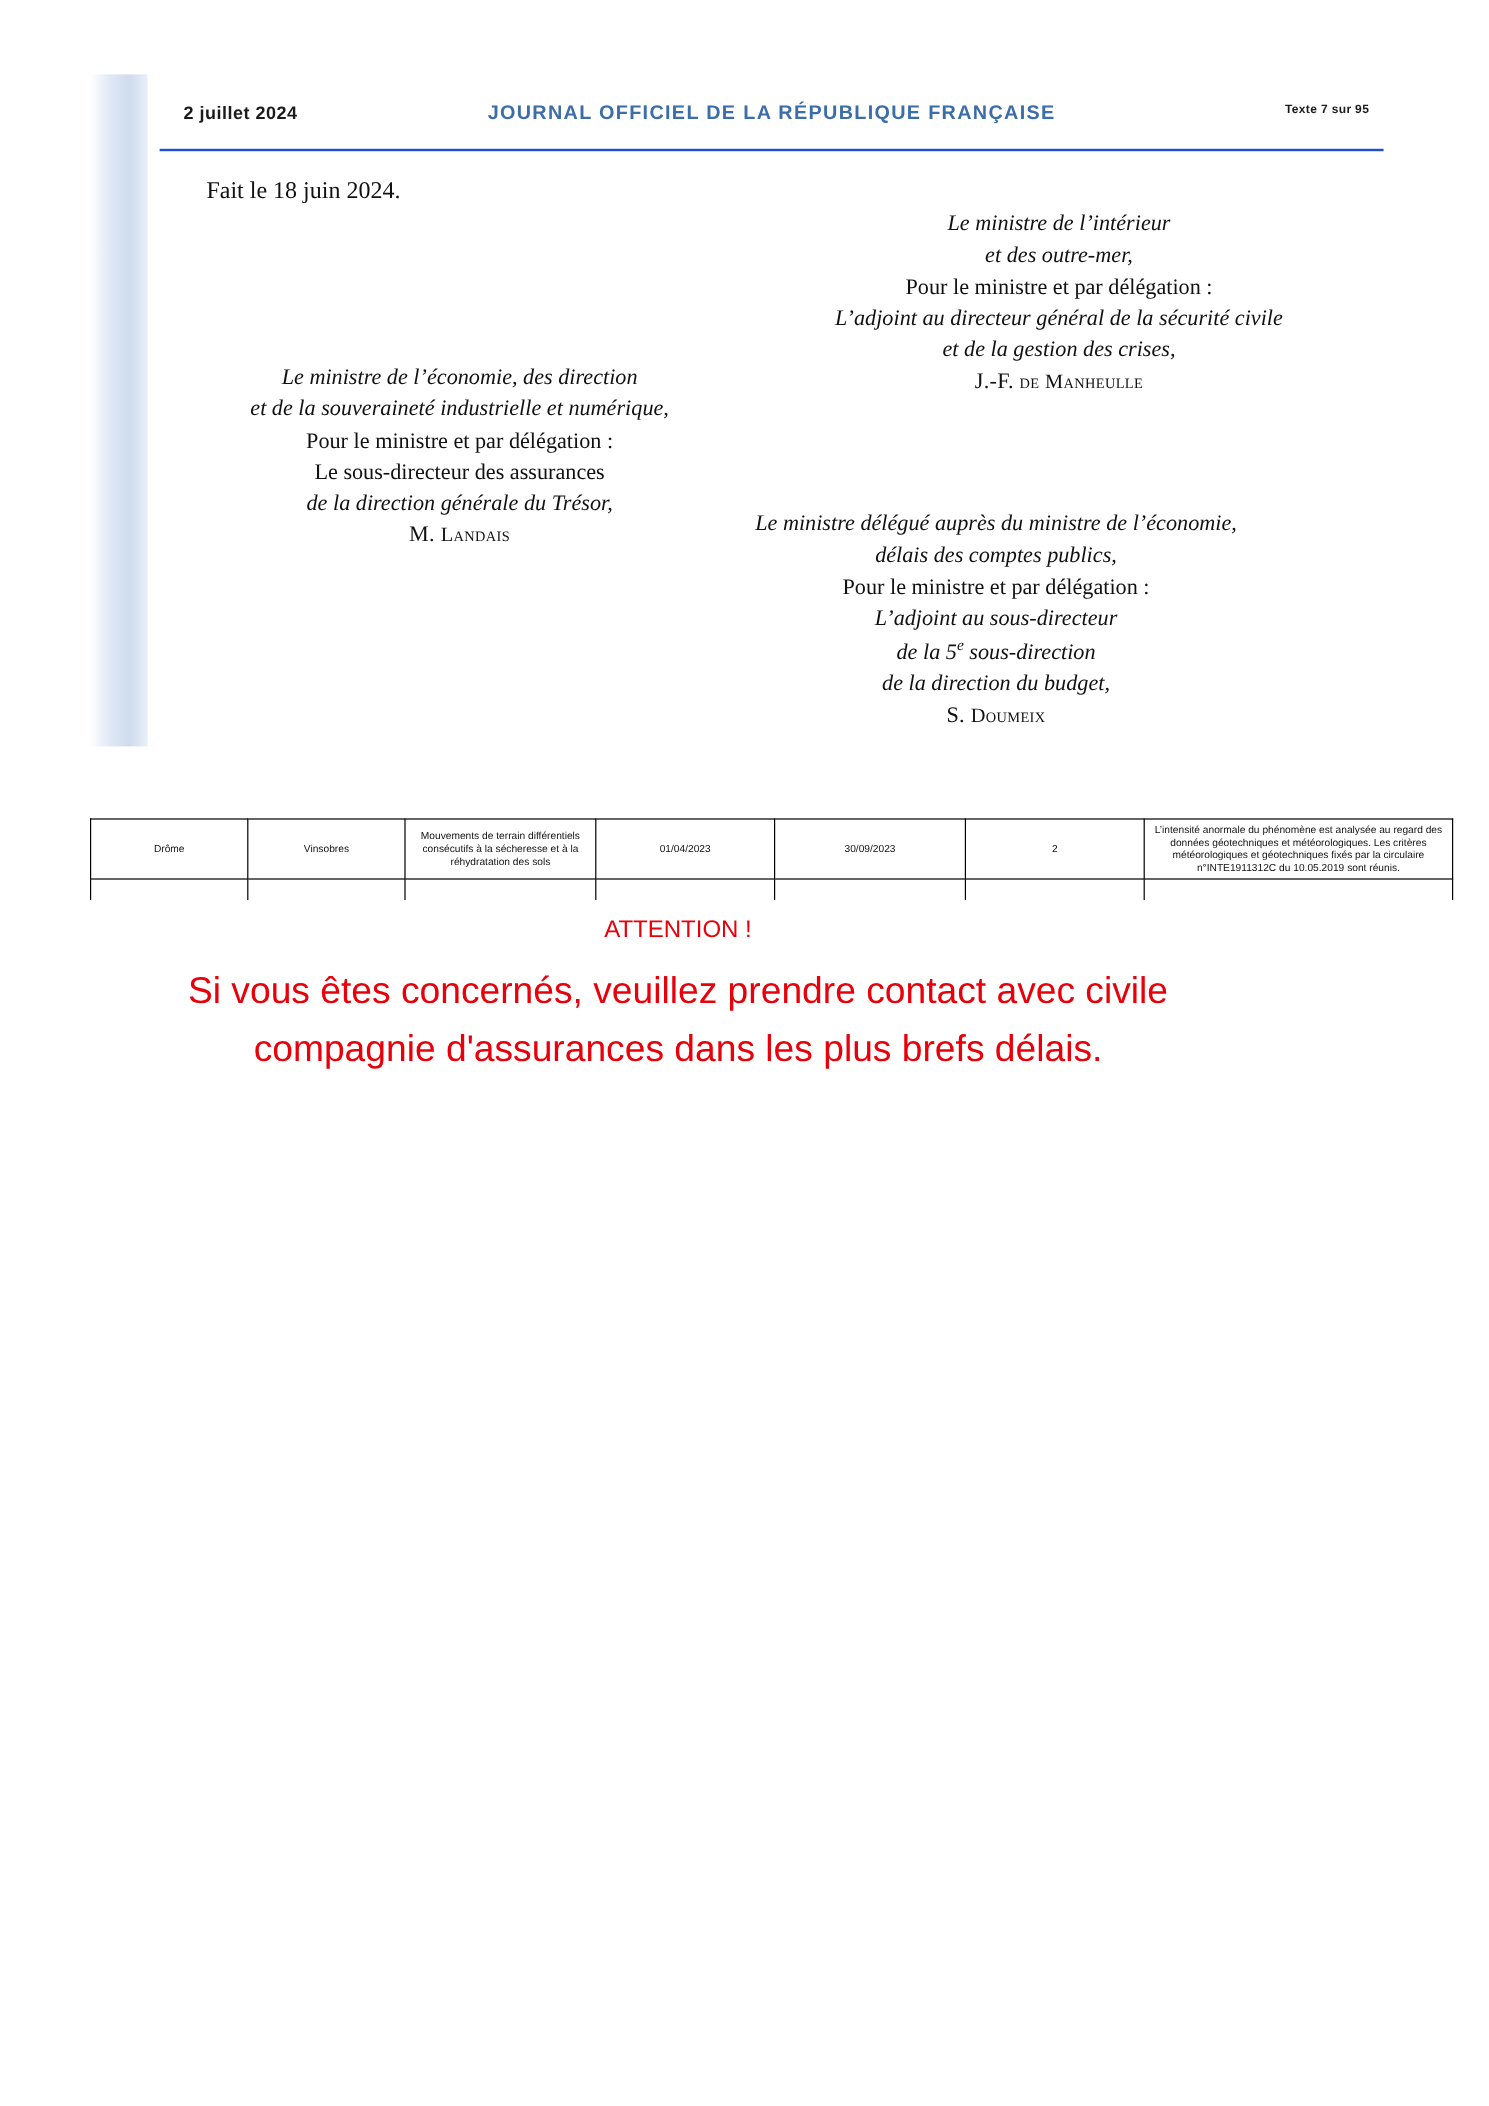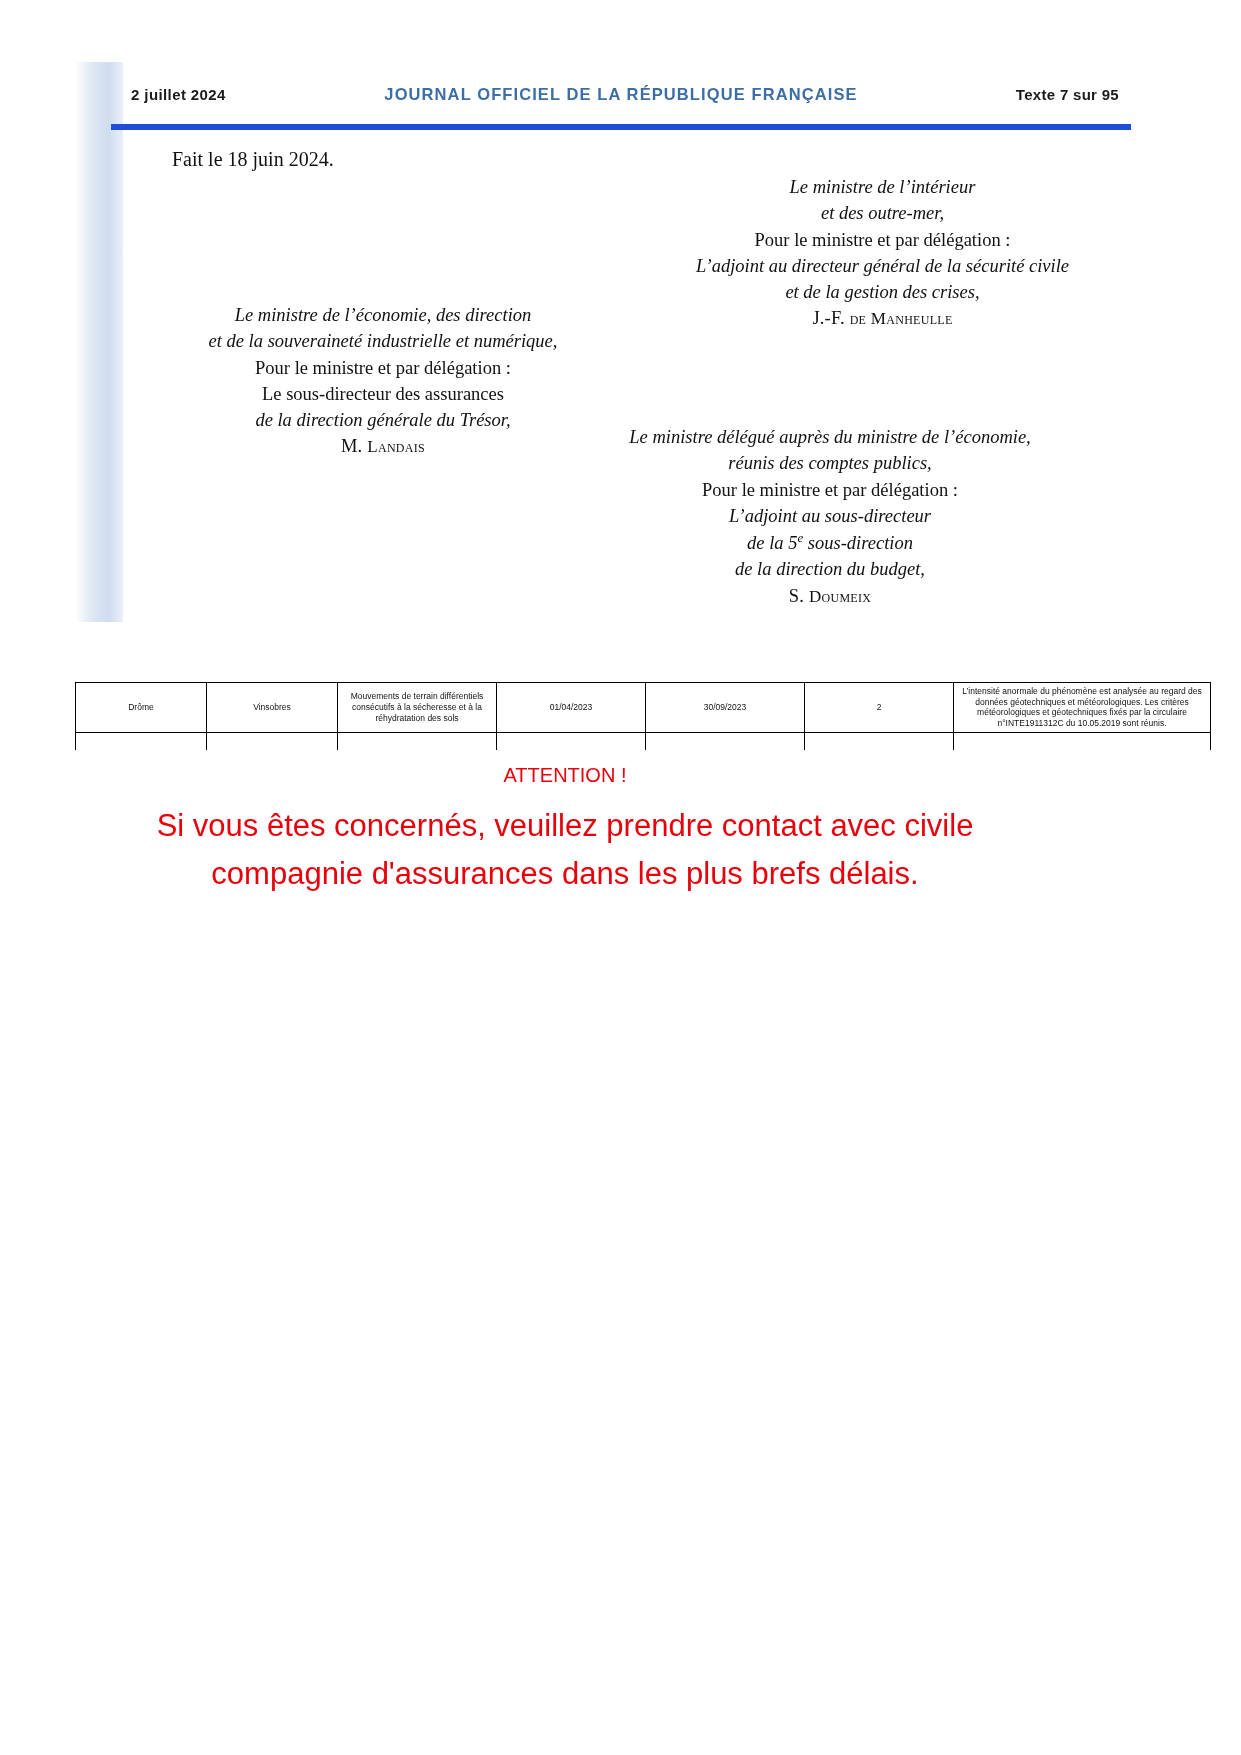--- a/index.html
+++ b/index.html
@@ -28,25 +28,25 @@
   .jo-left-band {
     position: absolute;
     left: 0;
     top: 0;
     width: 48px;
     height: 560px;
     background: linear-gradient(to right, #ffffff 0%, #dfe8f4 35%, #cfdcee 70%, #e9f0f8 100%);
   }
   .jo-header {
     position: absolute;
-    left: 36px;
+    left: 58px;
     top: 20px;
     width: 1020px;
     height: 42px;
-    border-bottom: 6px solid #1d4ed8;
+    border-bottom: 2px solid #1d4ed8;
   }
   .jo-header-date {
     position: absolute;
     left: 20px;
     top: 4px;
     font-family: "Liberation Sans", sans-serif;
     font-weight: bold;
     font-size: 15px;
     letter-spacing: 0.4px;
     color: #1b1b1b;
@@ -62,21 +62,21 @@
     font-size: 16.5px;
     letter-spacing: 1.1px;
     color: #3b6ea8;
   }
   .jo-header-folio {
     position: absolute;
     right: 12px;
     top: 4px;
     font-family: "Liberation Sans", sans-serif;
     font-weight: bold;
-    font-size: 15px;
+    font-size: 10px;
     letter-spacing: 0.3px;
     color: #1b1b1b;
   }
 
   .jo-date-line {
     position: absolute;
     left: 97px;
     top: 86px;
     font-size: 20px;
     color: #111;
@@ -185,21 +185,21 @@
     <div>Le ministre de l’économie, des direction</div>
     <div>et de la souveraineté industrielle et numérique,</div>
     <div class="roman">Pour le ministre et par délégation :</div>
     <div class="roman">Le sous-directeur des assurances</div>
     <div>de la direction générale du Trésor,</div>
     <div class="sig-name"><span>M.</span> <span class="sc">Landais</span></div>
   </div>
 
   <div class="sig-block" id="sig-comptes">
     <div>Le ministre délégué auprès du ministre de l’économie,</div>
-    <div>réunis des comptes publics,</div>
+    <div>délais des comptes publics,</div>
     <div class="roman">Pour le ministre et par délégation :</div>
     <div>L’adjoint au sous-directeur</div>
     <div>de la 5<span class="sup">e</span> sous-direction</div>
     <div>de la direction du budget,</div>
     <div class="sig-name"><span>S.</span> <span class="sc">Doumeix</span></div>
   </div>
 </div>
 
 <div class="table-wrap">
   <table class="arrete-table">

